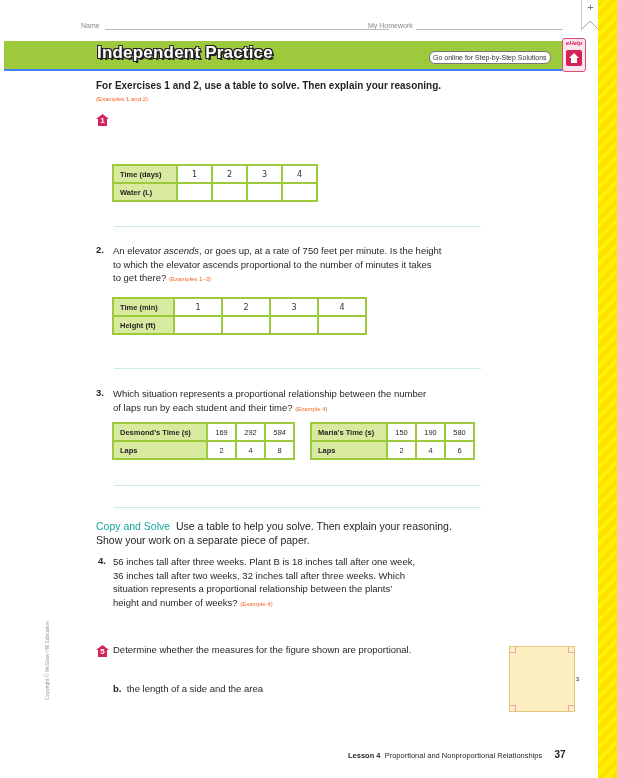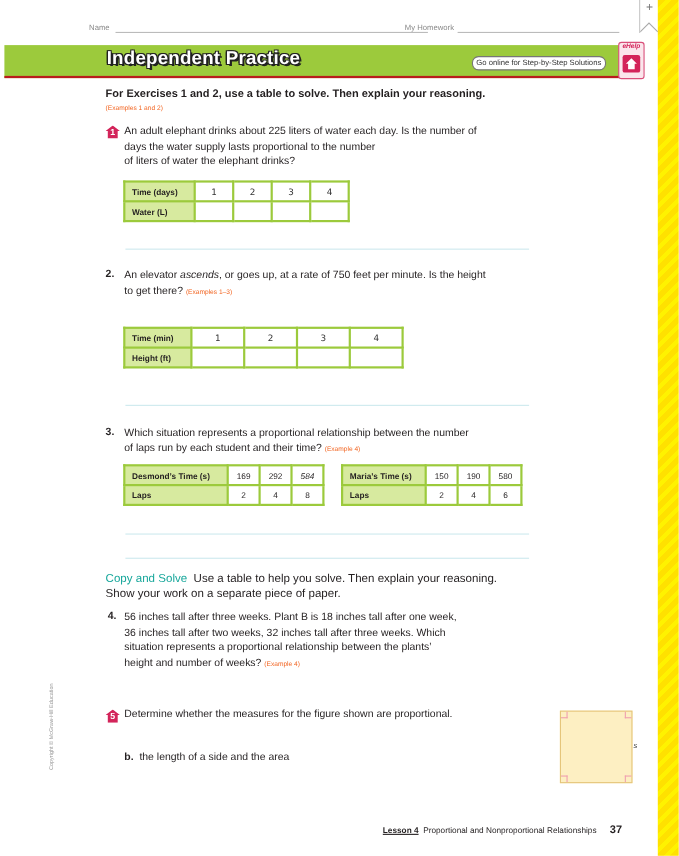--- a/index.html
+++ b/index.html
@@ -11,21 +11,21 @@
   .bookmark .plus { position:absolute; left:0; top:2px; width:17px; text-align:center; font-size:11px; color:#777; line-height:10px; }
   .bookmark svg { position:absolute; left:0; top:20px; }
 
   .namerow { position:absolute; top:22px; left:81px; width:400px; font-size:7px; color:#888; }
   .name-lbl { position:absolute; left:0; top:0; }
   .name-line { position:absolute; left:24px; top:7px; width:284px; border-bottom:1px solid #bbb; }
   .hw-lbl { position:absolute; left:287px; top:0; }
   .hw-line { position:absolute; left:335px; top:7px; width:147px; border-bottom:1px solid #bbb; }
   .namerow .name-lbl, .namerow .hw-lbl { font-family:"Liberation Sans Narrow","Liberation Sans",sans-serif; }
 
-  .banner { position:absolute; left:4px; top:41px; width:578px; height:28px; background:#9cca3c; border-bottom:2px solid #b91c1c; }
+  .banner { position:absolute; left:4px; top:41px; width:578px; height:28px; background:#9cca3c; border-bottom:2px solid #3b82f6; }
   .banner-title { position:absolute; left:93px; top:2px; font-size:17px; font-weight:bold; color:#fff; letter-spacing:0.2px;
     text-shadow: 1px 1px 0 #222, -1px 1px 0 #222, 1px -1px 0 #222, -1px -1px 0 #222, 2px 2px 0 #222; }
   .online-btn { position:absolute; left:425px; top:10px; height:11px; padding:0 3px; background:#fff; border:1px solid #777; border-radius:6px; font-size:7px; line-height:11px; color:#333; white-space:nowrap; }
   .ehelp { position:absolute; left:562px; top:38px; width:22px; height:32px; background:#fbe6ec; border:1px solid #d94f7a; border-radius:3px; }
   .ehelp .lbl { position:absolute; top:1px; left:0; width:22px; text-align:center; font-size:6px; color:#d3245a; font-style:italic; font-weight:bold; }
   .ehelp .house { position:absolute; left:3px; top:11px; width:16px; height:16px; background:#d3245a; border-radius:2px; }
   .ehelp .house svg { position:absolute; left:2px; top:2px; }
 
   .instr { position:absolute; left:96px; top:80px; font-size:10px; font-weight:bold; color:#231f20; }
   .ex-ref { color:#f26522; font-size:6px; font-weight:normal; font-family:"Liberation Sans Narrow","Liberation Sans",sans-serif; }
@@ -47,21 +47,21 @@
   .copy-hdr { position:absolute; left:96px; top:519px; font-size:10.5px; font-weight:normal; line-height:14px; }
   .copy-hdr .teal { color:#17a79b; }
 
   .square { position:absolute; left:509px; top:646px; width:64px; height:64px; background:#fdefc2; border:1px solid #e5c57a; }
   .square .c { position:absolute; width:5px; height:5px; border:1px solid #f0a0b0; }
   .s-lbl { position:absolute; left:576px; top:675px; font-size:7px; font-style:italic; color:#333; }
 
   .copyright { position:absolute; left:44px; top:700px; transform:rotate(-90deg); transform-origin:left top; font-size:5px; color:#999; white-space:nowrap; }
 
   .footer { position:absolute; top:749px; left:348px; font-size:7.5px; color:#231f20; white-space:nowrap; }
-  .footer b { font-weight:bold;text-decoration:underline; }
+  .footer b { font-weight:bold; }
   .footer .pg { font-weight:bold; font-size:10px; margin-left:10px; }
 </style>
 </head>
 <body>
 
 <div class="page">
 
   <div class="bookmark">
     <span class="plus">+</span>
     <svg width="17" height="10">
@@ -91,25 +91,20 @@
 
   <div class="instr">For Exercises 1 and 2, use a table to solve. Then explain your reasoning.</div>
   <div class="ex-ref ex-ref-line">(Examples 1 and 2)</div>
 
   <div class="hbadge" style="left:96px; top:114px;">
     <svg width="13" height="12">
         <polygon points="6.5,0 13,5 11,5 11,12 2,12 2,5 0,5" fill="#d3245a"></polygon>
       </svg>
     <span>1</span>
   </div>
-  <div class="q" style="left:113px; top:113px;">
-    <div>An adult elephant drinks about 225 liters of water each day. Is the number of</div>
-    <div>days the water supply lasts proportional to the number</div>
-    <div>of liters of water the elephant drinks?</div>
-  </div>
   <table class="dt" style="left:112px; top:164px;">
     <tbody>
         <tr>
       <td class="hdr" style="width:56px;">Time (days)</td>
       <td class="hand" style="width:33px;">1</td>
       <td class="hand" style="width:33px;">2</td>
       <td class="hand" style="width:33px;">3</td>
       <td class="hand" style="width:33px;">4</td>
     </tr>
     <tr>
@@ -119,20 +114,21 @@
       <td></td>
       <td></td>
     </tr>
   </tbody>
     </table>
   <div class="ansline" style="top:226px;"></div>
 
   <span class="qnum" style="left:96px; top:244px;">2.</span>
   <div class="q" style="left:113px; top:244px;">
     <div><span>An elevator </span><i>ascends</i><span>, or goes up, at a rate of 750 feet per minute. Is the height</span></div>
+    <div>to which the elevator ascends proportional to the number of minutes it takes</div>
     <div><span>to get there?</span> <span class="ex-ref">(Examples 1–3)</span></div>
   </div>
   <table class="dt" style="left:112px; top:297px;">
     <tbody>
         <tr>
       <td class="hdr" style="width:53px;">Time (min)</td>
       <td class="hand" style="width:46px;">1</td>
       <td class="hand" style="width:46px;">2</td>
       <td class="hand" style="width:46px;">3</td>
       <td class="hand" style="width:46px;">4</td>

